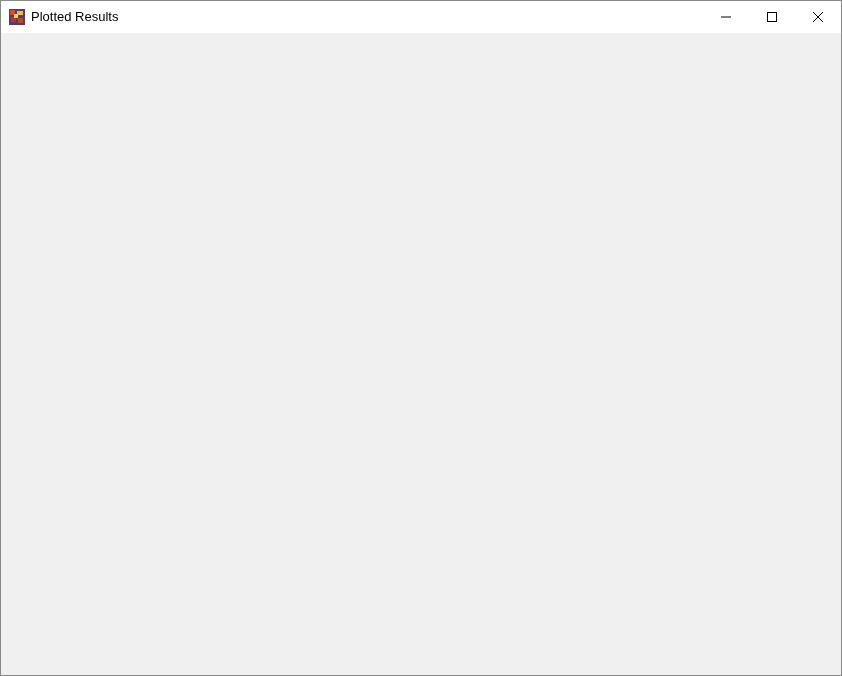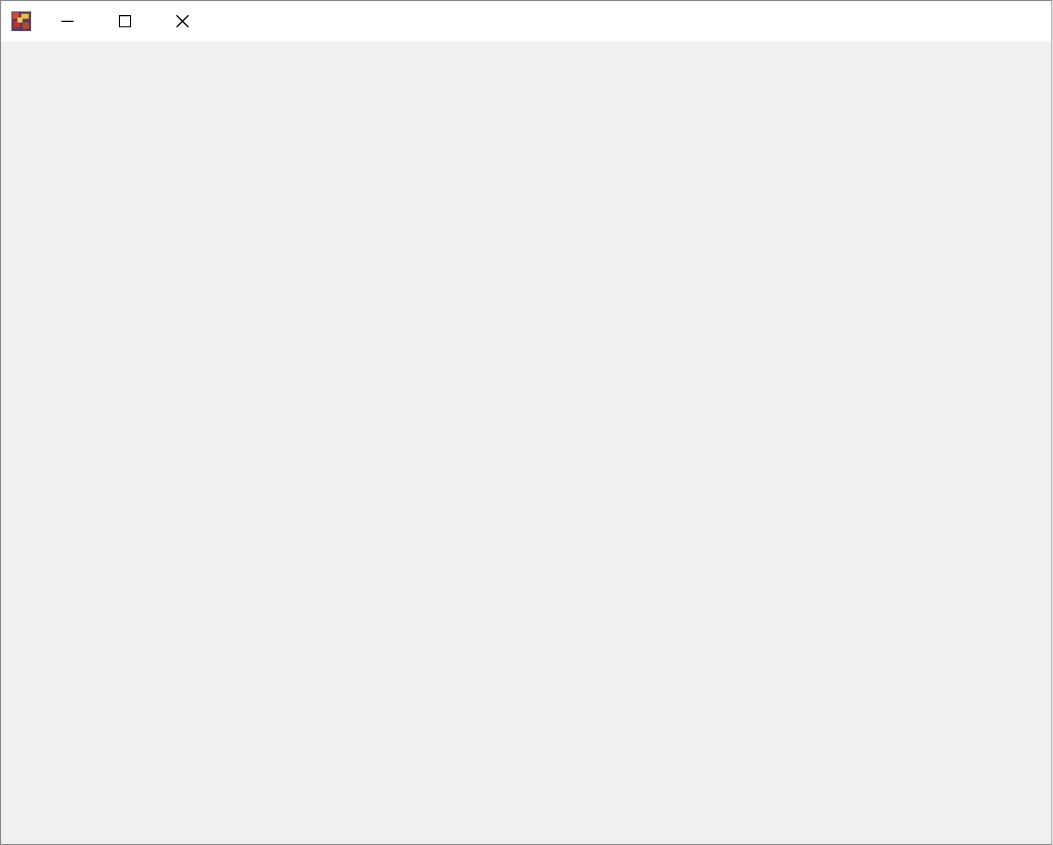--- a/index.html
+++ b/index.html
@@ -77,20 +77,21 @@
     <span class="app-icon">
       <svg viewBox="0 0 16 16" width="16" height="16">
         <rect x="0" y="0" width="16" height="16" fill="#5a3a6a"></rect>
         <rect x="1" y="1" width="5" height="5" fill="#d94a2a"></rect>
         <rect x="8" y="2" width="6" height="4" fill="#e8c040"></rect>
         <rect x="2" y="8" width="5" height="5" fill="#c83020"></rect>
         <rect x="9" y="9" width="5" height="5" fill="#b05020"></rect>
         <rect x="5" y="5" width="4" height="4" fill="#f0d060"></rect>
       </svg>
     </span>
+    <span class="title-text">Plotted Results</span>
     <div class="window-controls">
       <button class="win-btn">
         <span>
           <svg viewBox="0 0 10 10">
               <line x1="0" y1="5" x2="10" y2="5"></line>
             </svg>
         </span>
       </button>
       <button class="win-btn">
         <span>

